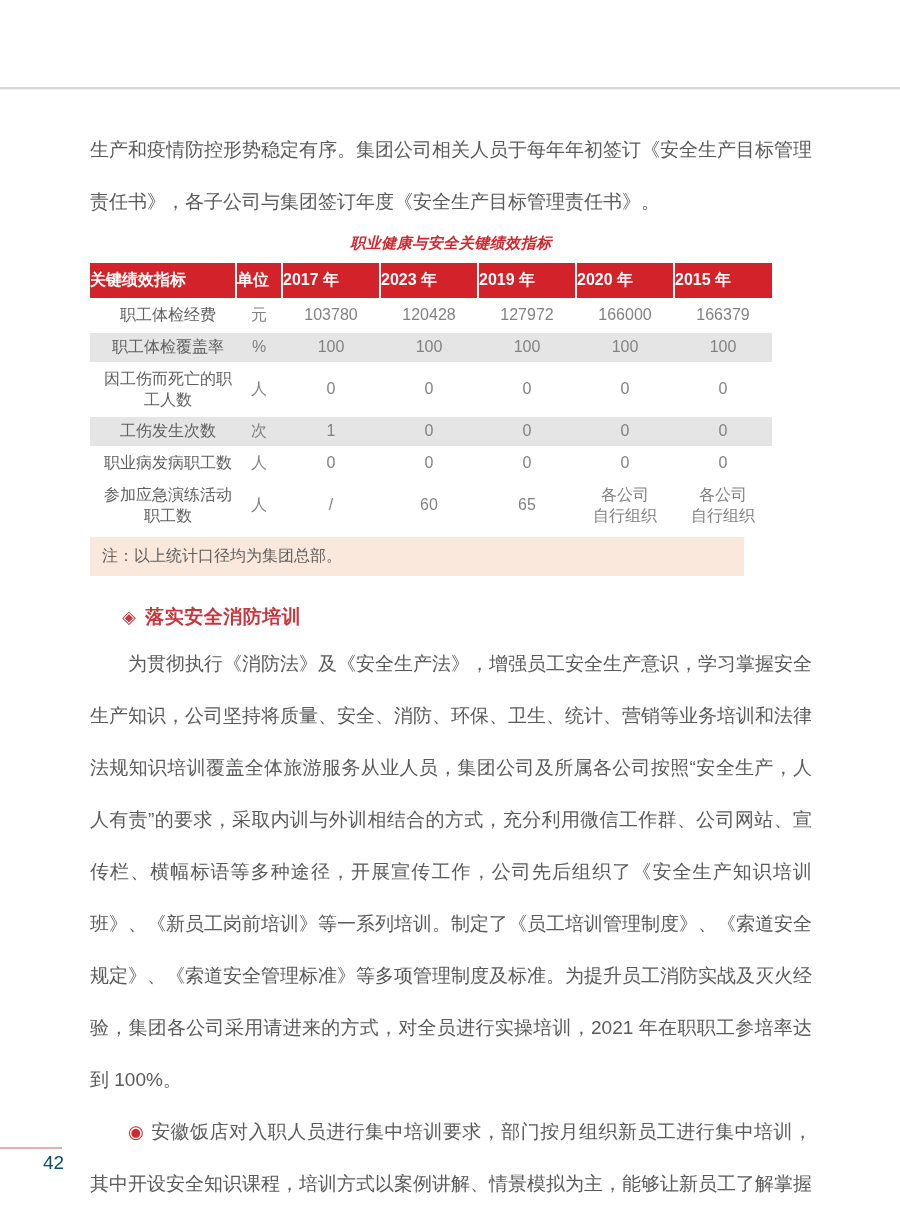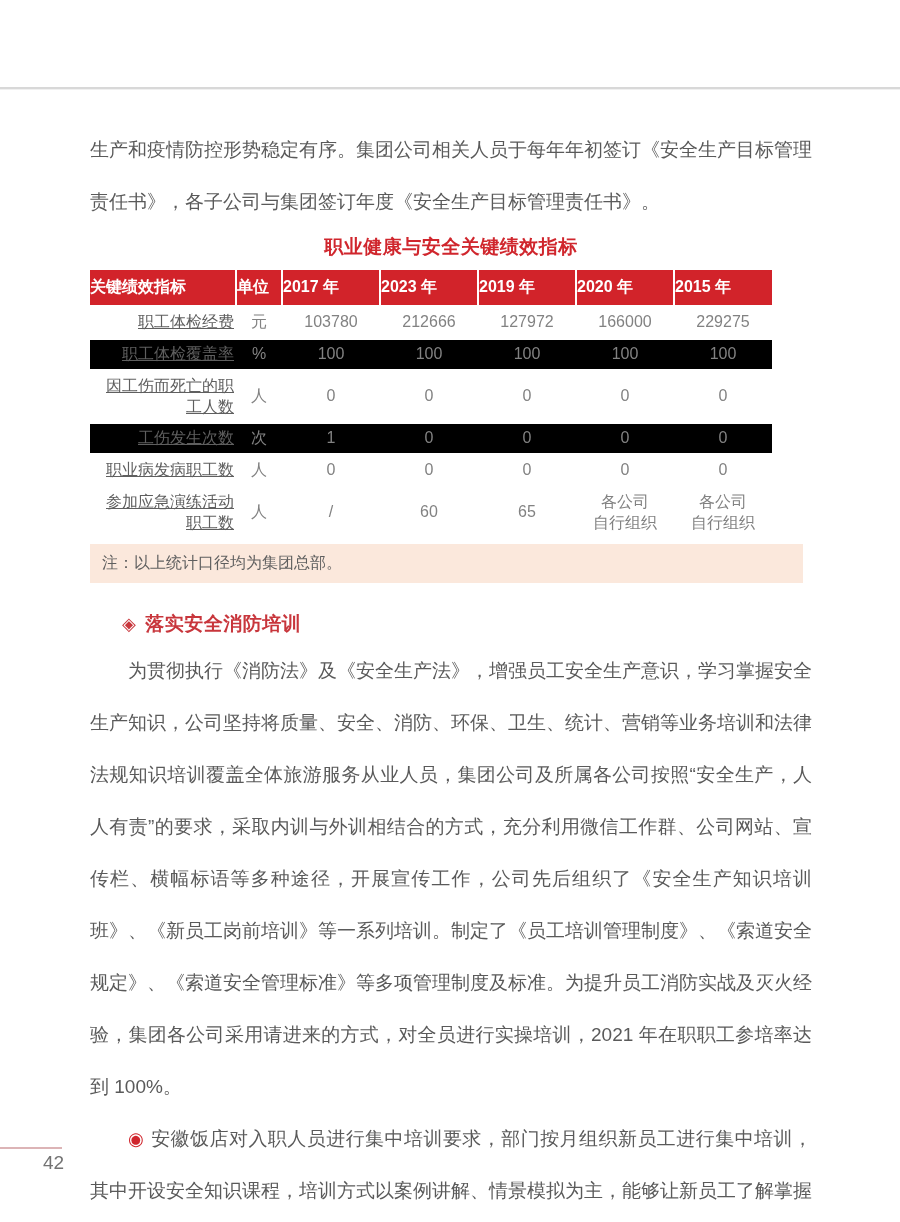--- a/index.html
+++ b/index.html
@@ -19,23 +19,24 @@
   .content {
     position: absolute; top: 124px; left: 90px; width: 722px;
   }
   .para {
     font-size: 19px; line-height: 52px;
     color: #5a5a5a; text-align: justify;
   }
   .p-indent { text-indent: 2em; }
   .table-title {
     text-align: center; color: #d0262d;
-    font-size: 19px; font-weight: bold;
+    font-size: 15px; font-weight: bold;
     margin: 6px 0 10px 0;
     letter-spacing: 0.5px;
+    font-style: italic;
   }
   table.kpi {
     width: 682px; border-collapse: collapse; table-layout: fixed;
   }
   table.kpi col.c-name { width: 146px; }
   table.kpi col.c-unit { width: 46px; }
   table.kpi col.c-year { width: 98px; }
   table.kpi thead th {
     background: #d2232a; color: #ffffff;
     font-size: 16px; font-weight: bold;
@@ -44,44 +45,44 @@
   }
   table.kpi thead th:first-child { text-align: left; padding-left: 0; }
   table.kpi thead th + th { border-left: 2px solid #ffffff; }
   table.kpi tbody td {
     font-size: 16px; color: #828282;
     height: 32px; text-align: center; vertical-align: middle;
     white-space: pre-line; line-height: 1.35;
     padding: 3px 2px;
   }
   table.kpi tbody td:first-child {
-    text-align: right; padding-left: 12px; color: #5f5f5f; text-decoration: underline;
+    text-align: center; padding-left: 12px; color: #5f5f5f;
   }
-  table.kpi tbody tr.pink { background: #000000; padding-left: 18px; }
+  table.kpi tbody tr.pink { background: #e5e5e5; padding-left: 18px; }
   table.kpi tbody tr { border-top: 3px solid #ffffff; border-bottom: 0; }
   .note-row {
-    width: 713px; background: #fbe8dc;
+    width: 654px; background: #fbe8dc;
     color: #5f5f5f; font-size: 16px;
     padding: 9px 12px; margin-top: 7px;
   }
   .section-head {
     display: flex; align-items: center;
     color: #c8363c; font-size: 19px; font-weight: bold;
     margin: 28px 0 8px 0; padding-left: 32px;
     letter-spacing: 0.5px;
   }
   .diamond-bullet { font-size: 18px; margin-right: 9px; font-weight: normal; }
   .circle-bullet { color: #d0262d; margin-right: 7px; font-size: 18px; }
   .footer-line {
     position: absolute; top: 1147px; left: 0;
     width: 62px; height: 2px; background: #dcb4b6;
   }
   .page-num {
     position: absolute; top: 1152px; left: 43px;
-    color: #737373; font-size: 19px;
+    color: #0c4a6e; font-size: 19px;
   }
 </style>
 </head>
 <body>
 
 <div class="top-rule"></div>
 
 <div class="content">
 
   <p class="para">生产和疫情防控形势稳定有序。集团公司相关人员于每年年初签订《安全生产目标管理责任书》，各子公司与集团签订年度《安全生产目标管理责任书》。</p>
@@ -107,24 +108,24 @@
         <th>2019 年</th>
         <th>2020 年</th>
         <th>2015 年</th>
       </tr>
     </thead>
     <tbody>
         <tr class="white">
           <td>职工体检经费</td>
           <td>元</td>
           <td>103780</td>
-          <td>212666</td>
+          <td>120428</td>
           <td>127972</td>
           <td>166000</td>
-          <td>229275</td>
+          <td>166379</td>
         </tr>
         <tr class="pink">
           <td>职工体检覆盖率</td>
           <td>%</td>
           <td>100</td>
           <td>100</td>
           <td>100</td>
           <td>100</td>
           <td>100</td>
         </tr>

